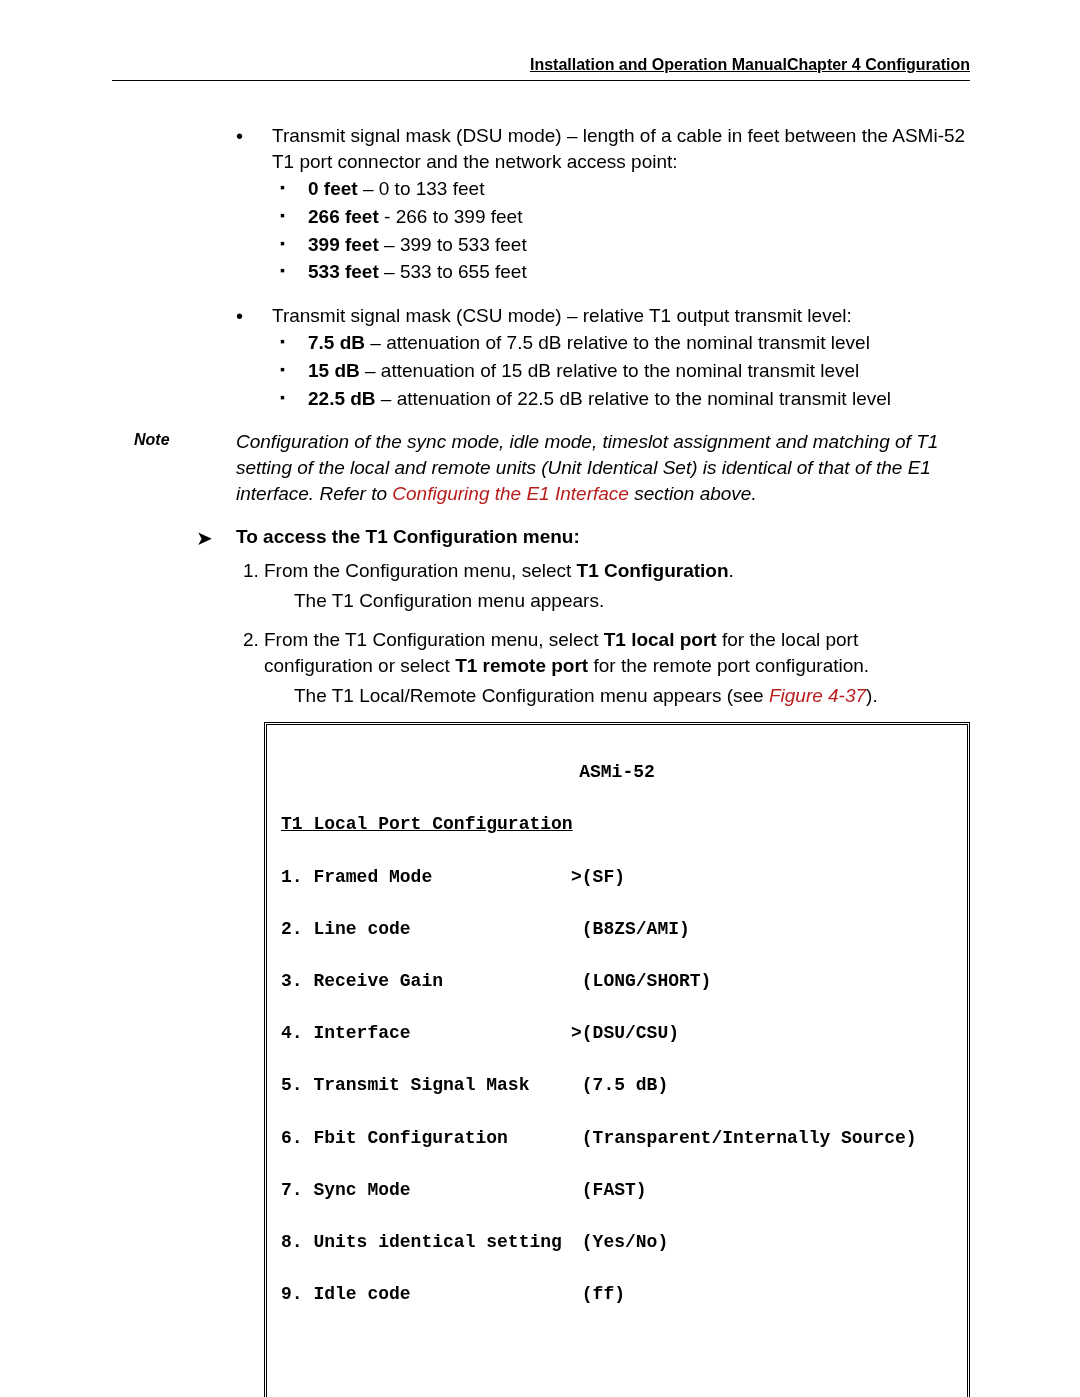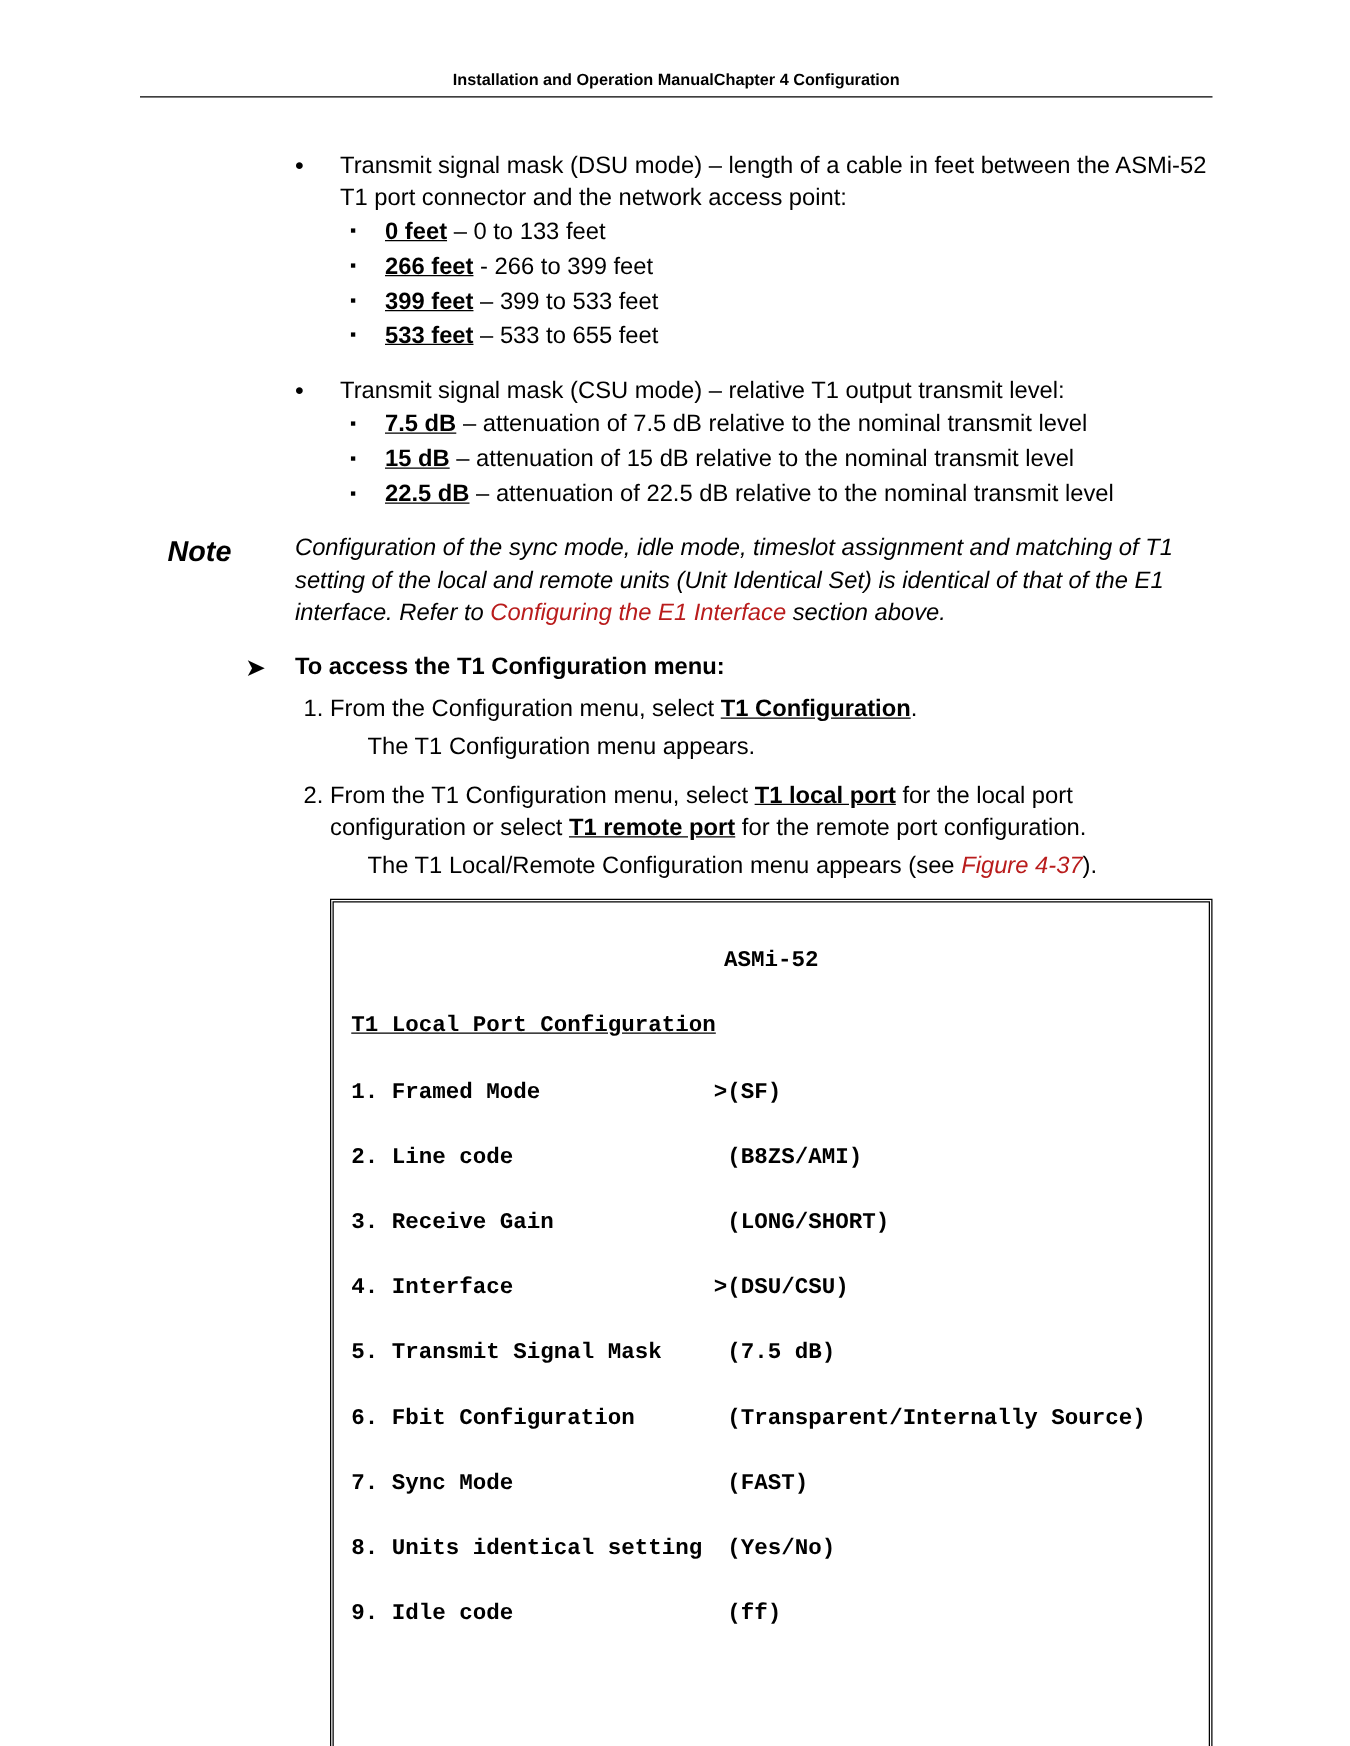--- a/index.html
+++ b/index.html
@@ -12,56 +12,57 @@
   }
   .page {
     width: 1080px;
     min-height: 1397px;
     padding: 56px 110px 40px 112px;
     box-sizing: border-box;
     position: relative;
   }
   .hdr {
     display: flex;
-    justify-content: center;
-    font-size: 13px;
+    justify-content: flex-end;
+    font-size: 16px;
     font-weight: 600;
     padding-bottom: 6px;
     border-bottom: 1px solid #000;
+    text-decoration: underline;
   }
   .body {
     padding-left: 124px;   
     padding-top: 24px;
     font-size: 19px;
     line-height: 1.35;
   }
   ul.bullets       { list-style: none; padding-left: 0; margin: 0 0 4px 0; }
   ul.bullets > li  { position: relative; padding-left: 36px; margin: 18px 0; }
   ul.bullets > li::before {
     content: "•"; position: absolute; left: 0; top: 0; font-size: 20px;
   }
   ul.squares       { list-style: none; padding-left: 0; margin: 2px 0 4px 0; }
   ul.squares > li  { position: relative; padding-left: 36px; margin: 2px 0; }
   ul.squares > li::before {
     content: "▪"; position: absolute; left: 8px; top: 2px; font-size: 14px;
   }
 
-  .bold { font-weight: 700; text-decoration: underline; }
+  .bold { font-weight: 700; }
   .note-block {
     position: relative;
     margin: 16px 0 18px 0;
     padding-left: 0;
     font-style: italic;
   }
   .note-label {
     position: absolute;
     left: -102px; top: 0;
     font-style: italic;
     font-weight: 700;
-    font-size: 23px;
+    font-size: 16px;
   }
   .link { color: #b91c1c; font-style: italic; }
   .arrow-block { position: relative; margin: 10px 0 6px 0; }
   .arrow-label { position: absolute; left: -40px; top: 1px; font-size: 20px; }
   .arrow-head { font-weight: 700; }
 
   ol.steps { padding-left: 28px; margin: 8px 0 0 0; }
   ol.steps > li { margin-bottom: 14px; }
   .step-sub { padding-left: 30px; margin-top: 4px; }
 

